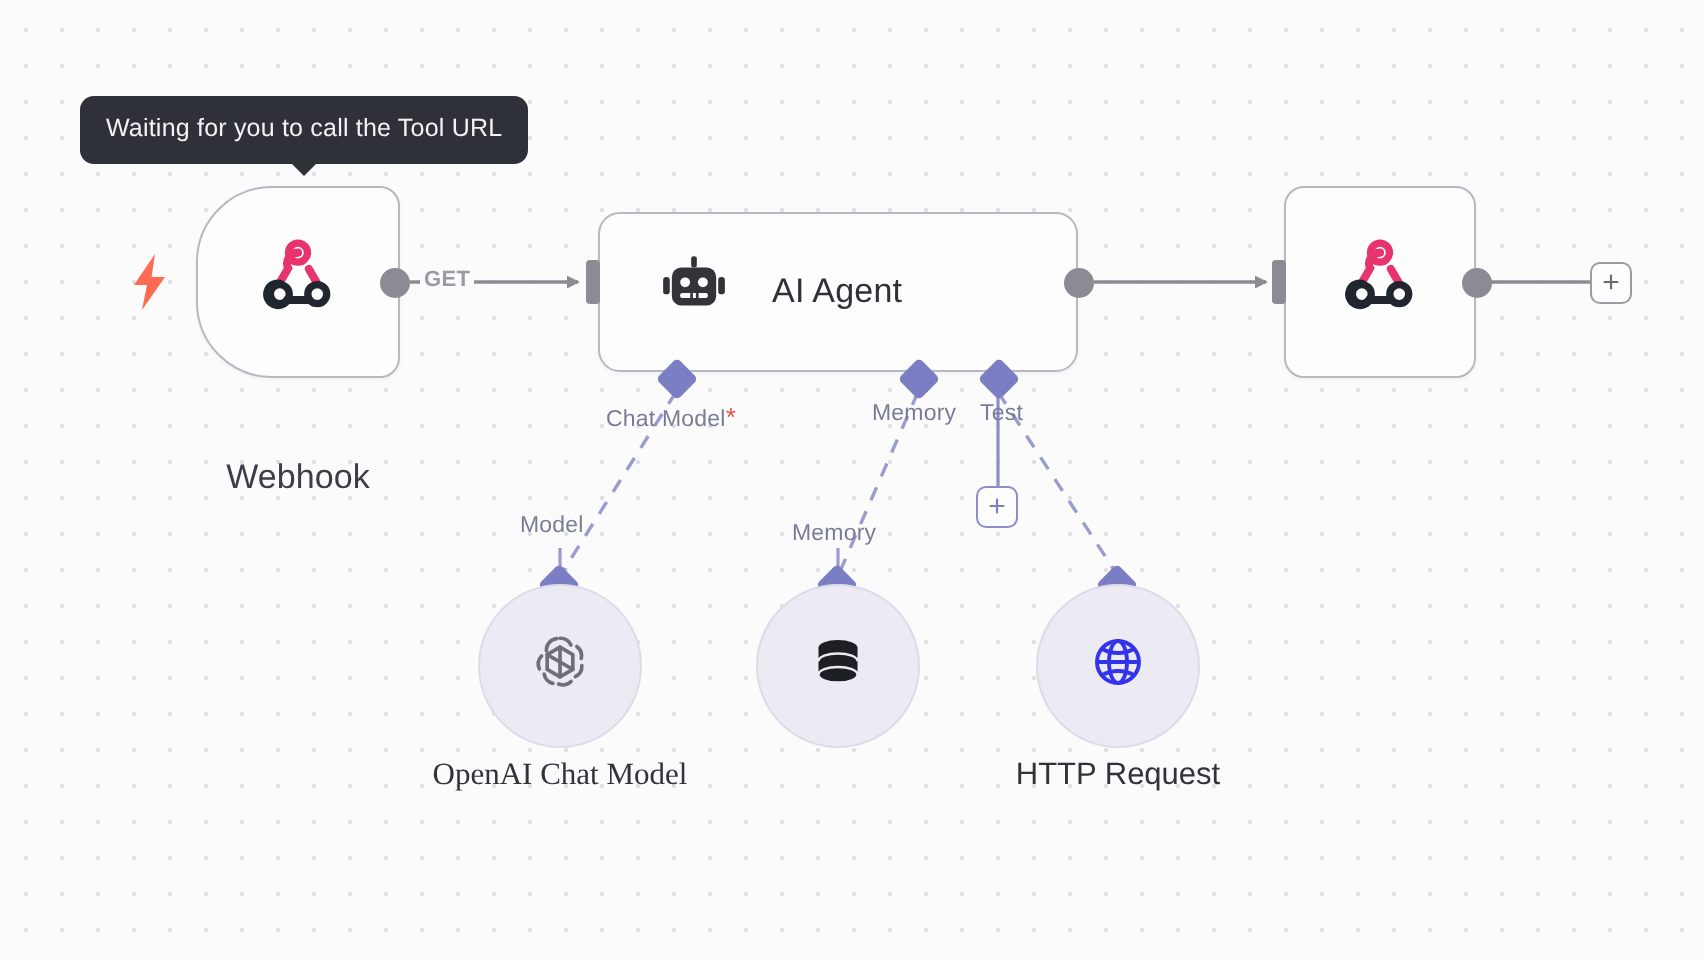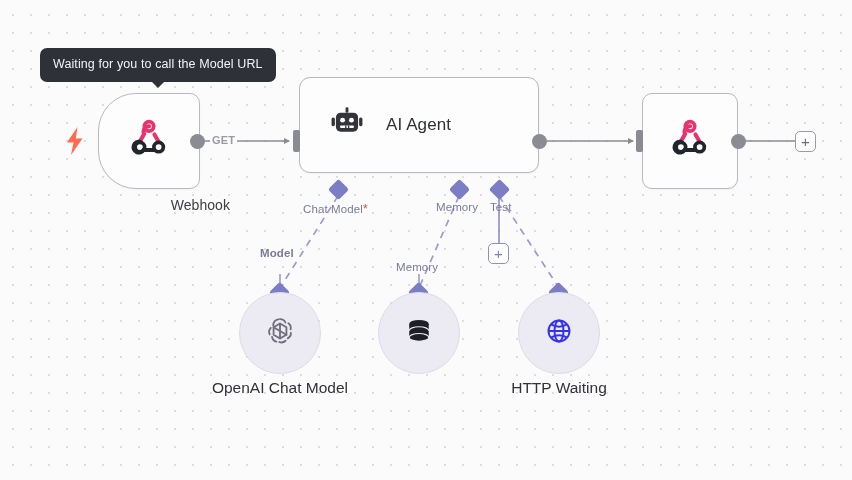--- a/index.html
+++ b/index.html
@@ -73,25 +73,26 @@
   }
   .node-agent {
     border-radius: 11px;
     justify-content: flex-start;
     padding-left: 28px;
     gap: 20px;
   }
 
   .node-title {
     position: absolute;
-    text-align: right;
+    text-align: center;
     color: #3d3d45;
-    font-size: 14px;
+    font-size: 17px;
     letter-spacing: .05px;
     white-space: nowrap;
+    margin-top: 32px;
   }
 
   .agent-label {
     font-size: 17px;
     color: #2f3038;
     letter-spacing: .1px;
   }
 
   
   .subnode {
@@ -191,21 +192,21 @@
 
     <path d="M 499 196 L 559 288" stroke="#9a9cd0" stroke-width="1.7" fill="none" stroke-dasharray="7 6"></path>
 
     <line x1="499" y1="196" x2="499" y2="243" stroke="#8b8ec9" stroke-width="1.6"></line>
 
     <line x1="280" y1="274" x2="280" y2="288" stroke="#9a9cd0" stroke-width="1.6"></line>
     <line x1="419" y1="274" x2="419" y2="288" stroke="#9a9cd0" stroke-width="1.6"></line>
   </svg>
 
   <div class="tooltip" style="left:40px; top:48px;">
-    <span>Waiting for you to call the Model URL</span>
+    <span>Waiting for you to call the Tool URL</span>
     <span class="tooltip-arrow"></span>
   </div>
 
   <div class="bolt" style="left:64px; top:126px;">
     <svg width="22" height="30" viewBox="0 0 22 30" xmlns="http://www.w3.org/2000/svg">
       <path d="M13.5 1 L3 16.5 L9.5 16.5 L7 29 L18.5 12.5 L11.8 12.5 Z" fill="#ff6a52"></path>
     </svg>
   </div>
 
   <div class="node node-trigger" style="left:98px; top:93px; width:102px; height:96px;">
@@ -218,21 +219,21 @@
         <circle cx="13.6" cy="33.2" r="5.4" fill="none" stroke="#21262e" stroke-width="4.2"></circle>
         <circle cx="35.0" cy="33.2" r="5.4" fill="none" stroke="#21262e" stroke-width="4.2"></circle>
         <circle cx="24" cy="9.5" r="2.0" fill="#e8336d"></circle>
       </svg>
     </span>
   </div>
   <div class="dot-out" style="left:190px; top:134px;"></div>
   <div class="wire-label" style="left:210px; top:134px;font-weight:bold;">GET</div>
   <div class="node-title" style="left:68px; top:197px; width:162px;">Webhook</div>
 
-  <div class="node node-agent" style="left:299px; top:77px; width:240px; height:96px;">
+  <div class="node node-agent" style="left:299px; top:106px; width:240px; height:80px;">
     <span>
       <svg width="38" height="38" viewBox="0 0 48 48" xmlns="http://www.w3.org/2000/svg">
         <rect x="22.2" y="4" width="3.6" height="7" rx="1.6" fill="#33343a"></rect>
         <rect x="10" y="11" width="28" height="24" rx="6" fill="#33343a"></rect>
         <rect x="4.5" y="17" width="4.2" height="11" rx="2" fill="#33343a"></rect>
         <rect x="39.3" y="17" width="4.2" height="11" rx="2" fill="#33343a"></rect>
         <circle cx="18.4" cy="20.4" r="3.1" fill="#fdfdfe"></circle>
         <circle cx="29.6" cy="20.4" r="3.1" fill="#fdfdfe"></circle>
         <rect x="15.2" y="27.2" width="17.6" height="3.1" rx="1.4" fill="#fdfdfe"></rect>
         <rect x="21.6" y="27.2" width="1.7" height="3.1" fill="#33343a"></rect>
@@ -268,41 +269,41 @@
         <circle cx="35.0" cy="33.2" r="5.4" fill="none" stroke="#21262e" stroke-width="4.2"></circle>
         <circle cx="24" cy="9.5" r="2.0" fill="#e8336d"></circle>
       </svg>
     </span>
   </div>
   <div class="bar-in" style="left:636px; top:130px;"></div>
   <div class="dot-out" style="left:731px; top:134px;"></div>
 
   <div class="plus plus-gray" style="left:795px; top:131px;">+</div>
 
-  <div class="conn-label" style="left:260px; top:247px;font-weight:bold;">Model</div>
+  <div class="conn-label" style="left:260px; top:257px;">Model</div>
   <div class="diamond" style="left:272px; top:285px;"></div>
   <div class="subnode" style="left:239px; top:292px;">
     <span>
       <svg width="38" height="38" viewBox="0 0 48 48" xmlns="http://www.w3.org/2000/svg">
         <g fill="none" stroke="#6e6e7c" stroke-width="2.3" stroke-linejoin="round" stroke-linecap="round">
           <path d="M24 14.6 L32.1 19.3 L32.1 28.7 L24 33.4 L15.9 28.7 L15.9 19.3 Z"></path>
           <path d="M24 14.6 L24 24 L32.1 28.7"></path>
           <path d="M15.9 19.3 L24 24 L24 33.4"></path>
           <path d="M24 9.0 a7.4 7.4 0 0 1 6.9 4.3"></path>
           <path d="M34.6 14.2 a7.4 7.4 0 0 1 2.8 7.6"></path>
           <path d="M37.8 26.3 a7.4 7.4 0 0 1 -4.1 7.0"></path>
           <path d="M31.0 36.3 a7.4 7.4 0 0 1 -7.9 1.6"></path>
           <path d="M19.5 37.5 a7.4 7.4 0 0 1 -5.5 -5.9"></path>
           <path d="M11.0 28.4 a7.4 7.4 0 0 1 1.4 -8.2"></path>
           <path d="M15.4 17.0 a7.4 7.4 0 0 1 6.6 -7.8"></path>
         </g>
       </svg>
     </span>
   </div>
-  <div class="subnode-title" style="left:190px; top:379px; width:180px;">OpenAI Chat Model</div>
+  <div class="subnode-title" style="left:190px; top:379px; width:180px;font-family:Liberation Serif, serif;">OpenAI Chat Model</div>
 
   <div class="conn-label" style="left:396px; top:261px;">Memory</div>
   <div class="diamond" style="left:411px; top:285px;"></div>
   <div class="subnode" style="left:378px; top:292px;">
     <span>
       <svg width="36" height="36" viewBox="0 0 48 48" xmlns="http://www.w3.org/2000/svg">
         <ellipse cx="24" cy="14.5" rx="13" ry="5.2" fill="#1d1f24"></ellipse>
         <path d="M11 14.5 v6.4 a13 5.2 0 0 0 26 0 v-6.4" fill="#1d1f24"></path>
         <ellipse cx="24" cy="23.5" rx="13" ry="5.2" fill="#1d1f24" stroke="#eceaf2" stroke-width="1.6"></ellipse>
         <path d="M11 23.5 v6.4 a13 5.2 0 0 0 26 0 v-6.4" fill="#1d1f24"></path>
@@ -318,15 +319,15 @@
         <g fill="none" stroke="#3333ee" stroke-width="2.6">
           <circle cx="24" cy="24" r="14"></circle>
           <ellipse cx="24" cy="24" rx="6" ry="14"></ellipse>
           <line x1="10" y1="24" x2="38" y2="24"></line>
           <path d="M13.2 15.2 a22 22 0 0 0 21.6 0"></path>
           <path d="M13.2 32.8 a22 22 0 0 1 21.6 0"></path>
         </g>
       </svg>
     </span>
   </div>
-  <div class="subnode-title" style="left:479px; top:379px; width:160px;">HTTP Waiting</div>
+  <div class="subnode-title" style="left:479px; top:379px; width:160px;">HTTP Request</div>
 
 </div>
 
 </body></html>

